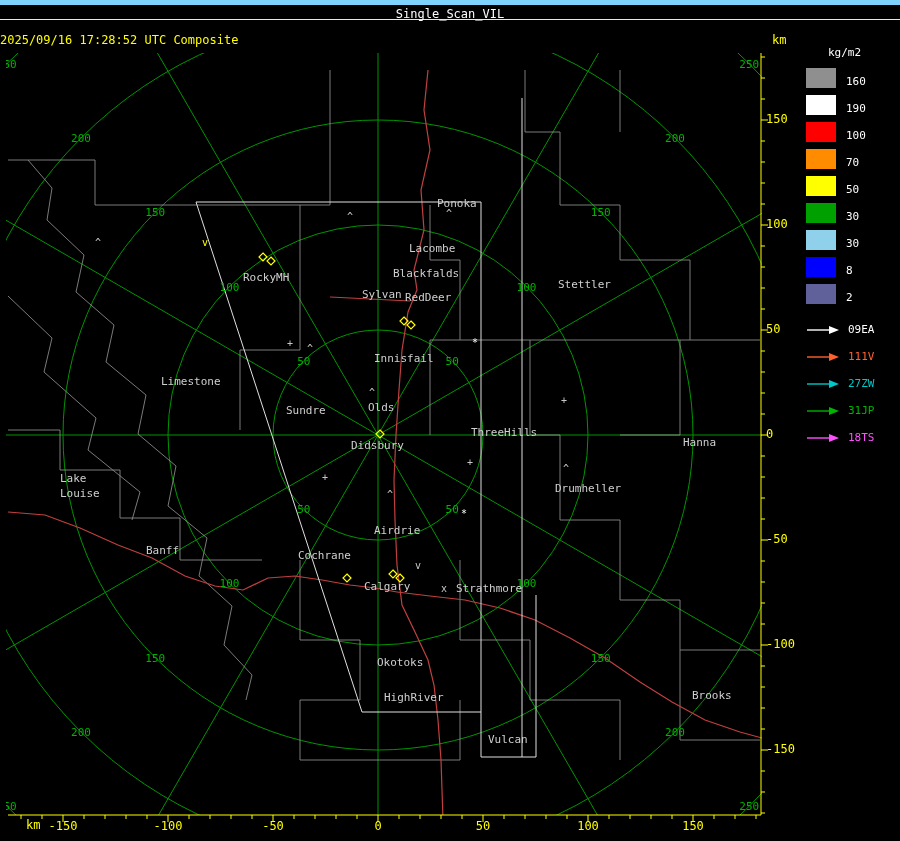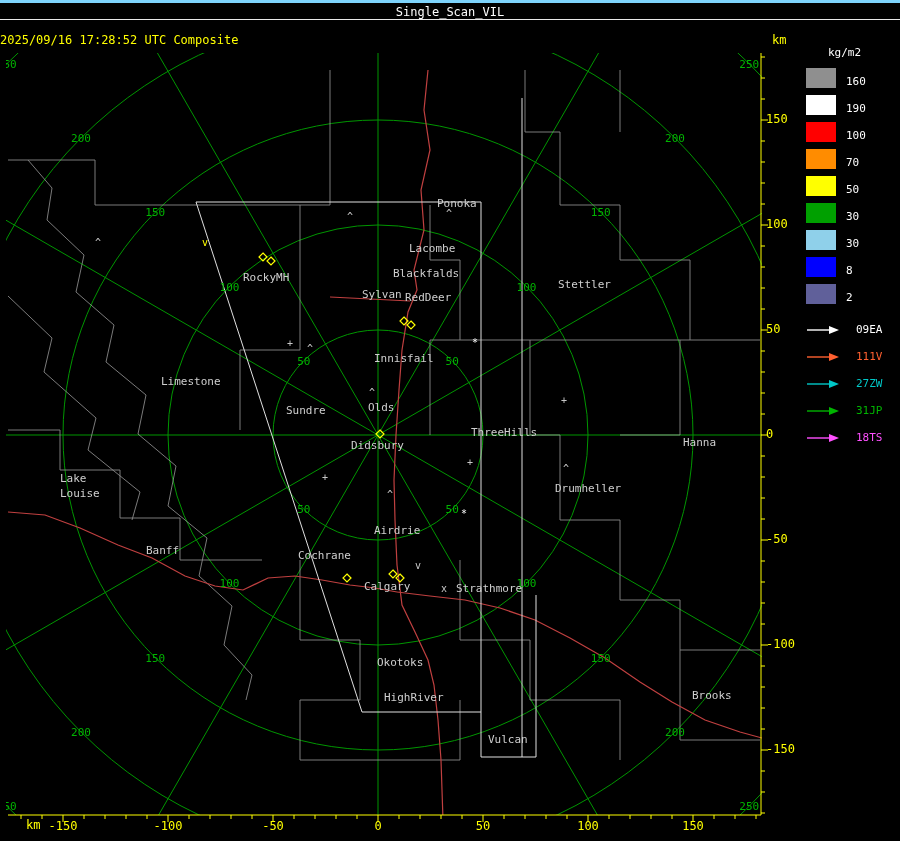--- a/index.html
+++ b/index.html
@@ -1,35 +1,35 @@
 <!DOCTYPE html>
 <html><head>
 <meta charset="utf-8">
 <style>
   html,body{margin:0;padding:0;background:#000;}
   .app{position:relative;width:900px;height:841px;background:#000;overflow:hidden;
        font-family:"DejaVu Sans Mono",monospace;}
   .titlebar{height:20px;line-height:18px;text-align:center;color:#fff;font-size:12px;
-       border-top:3px solid #7dd3fc;border-bottom:1px solid #e8e8e8;box-sizing:border-box;}
+       border-top:5px solid #7dd3fc;border-bottom:1px solid #e8e8e8;box-sizing:border-box;}
   .canvas{position:absolute;top:20px;left:0;width:900px;height:821px;}
   #radar{position:absolute;top:0;left:0;}
   svg text{font-family:"DejaVu Sans Mono",monospace;}
   .timestamp{position:absolute;left:0;top:13px;color:#ffff00;font-size:12px;}
   .km-top{position:absolute;left:772px;top:13px;color:#ffff00;font-size:12px;}
   .km-bottom{position:absolute;left:26px;top:798px;color:#ffff00;font-size:12px;}
   .axr{position:absolute;left:766px;color:#ffff00;font-size:12px;}
   .axb{position:absolute;top:799px;transform:translateX(-50%);color:#ffff00;font-size:12px;}
   .legend{position:absolute;left:806px;top:26px;width:94px;}
   .legend-unit{color:#fff;font-size:11px;margin-left:22px;margin-bottom:2px;}
   .legend-row{display:flex;align-items:flex-end;height:27px;}
   .swatch{width:30px;height:20px;margin-right:10px;flex:none;}
   .legend-val{color:#fff;font-size:11px;}
   #legend-radars{margin-top:12px;}
   .radar-row{display:flex;align-items:center;height:27px;}
-  .radar-id{font-size:11px;margin-left:16px;}
+  .radar-id{font-size:11px;margin-left:8px;}
 </style>
 </head>
 <body>
 
 <div class="app">
   <div class="titlebar">Single_Scan_VIL</div>
   <div class="canvas">
     <svg id="radar" width="900" height="821">
         <defs>
           <clipPath id="plot">

